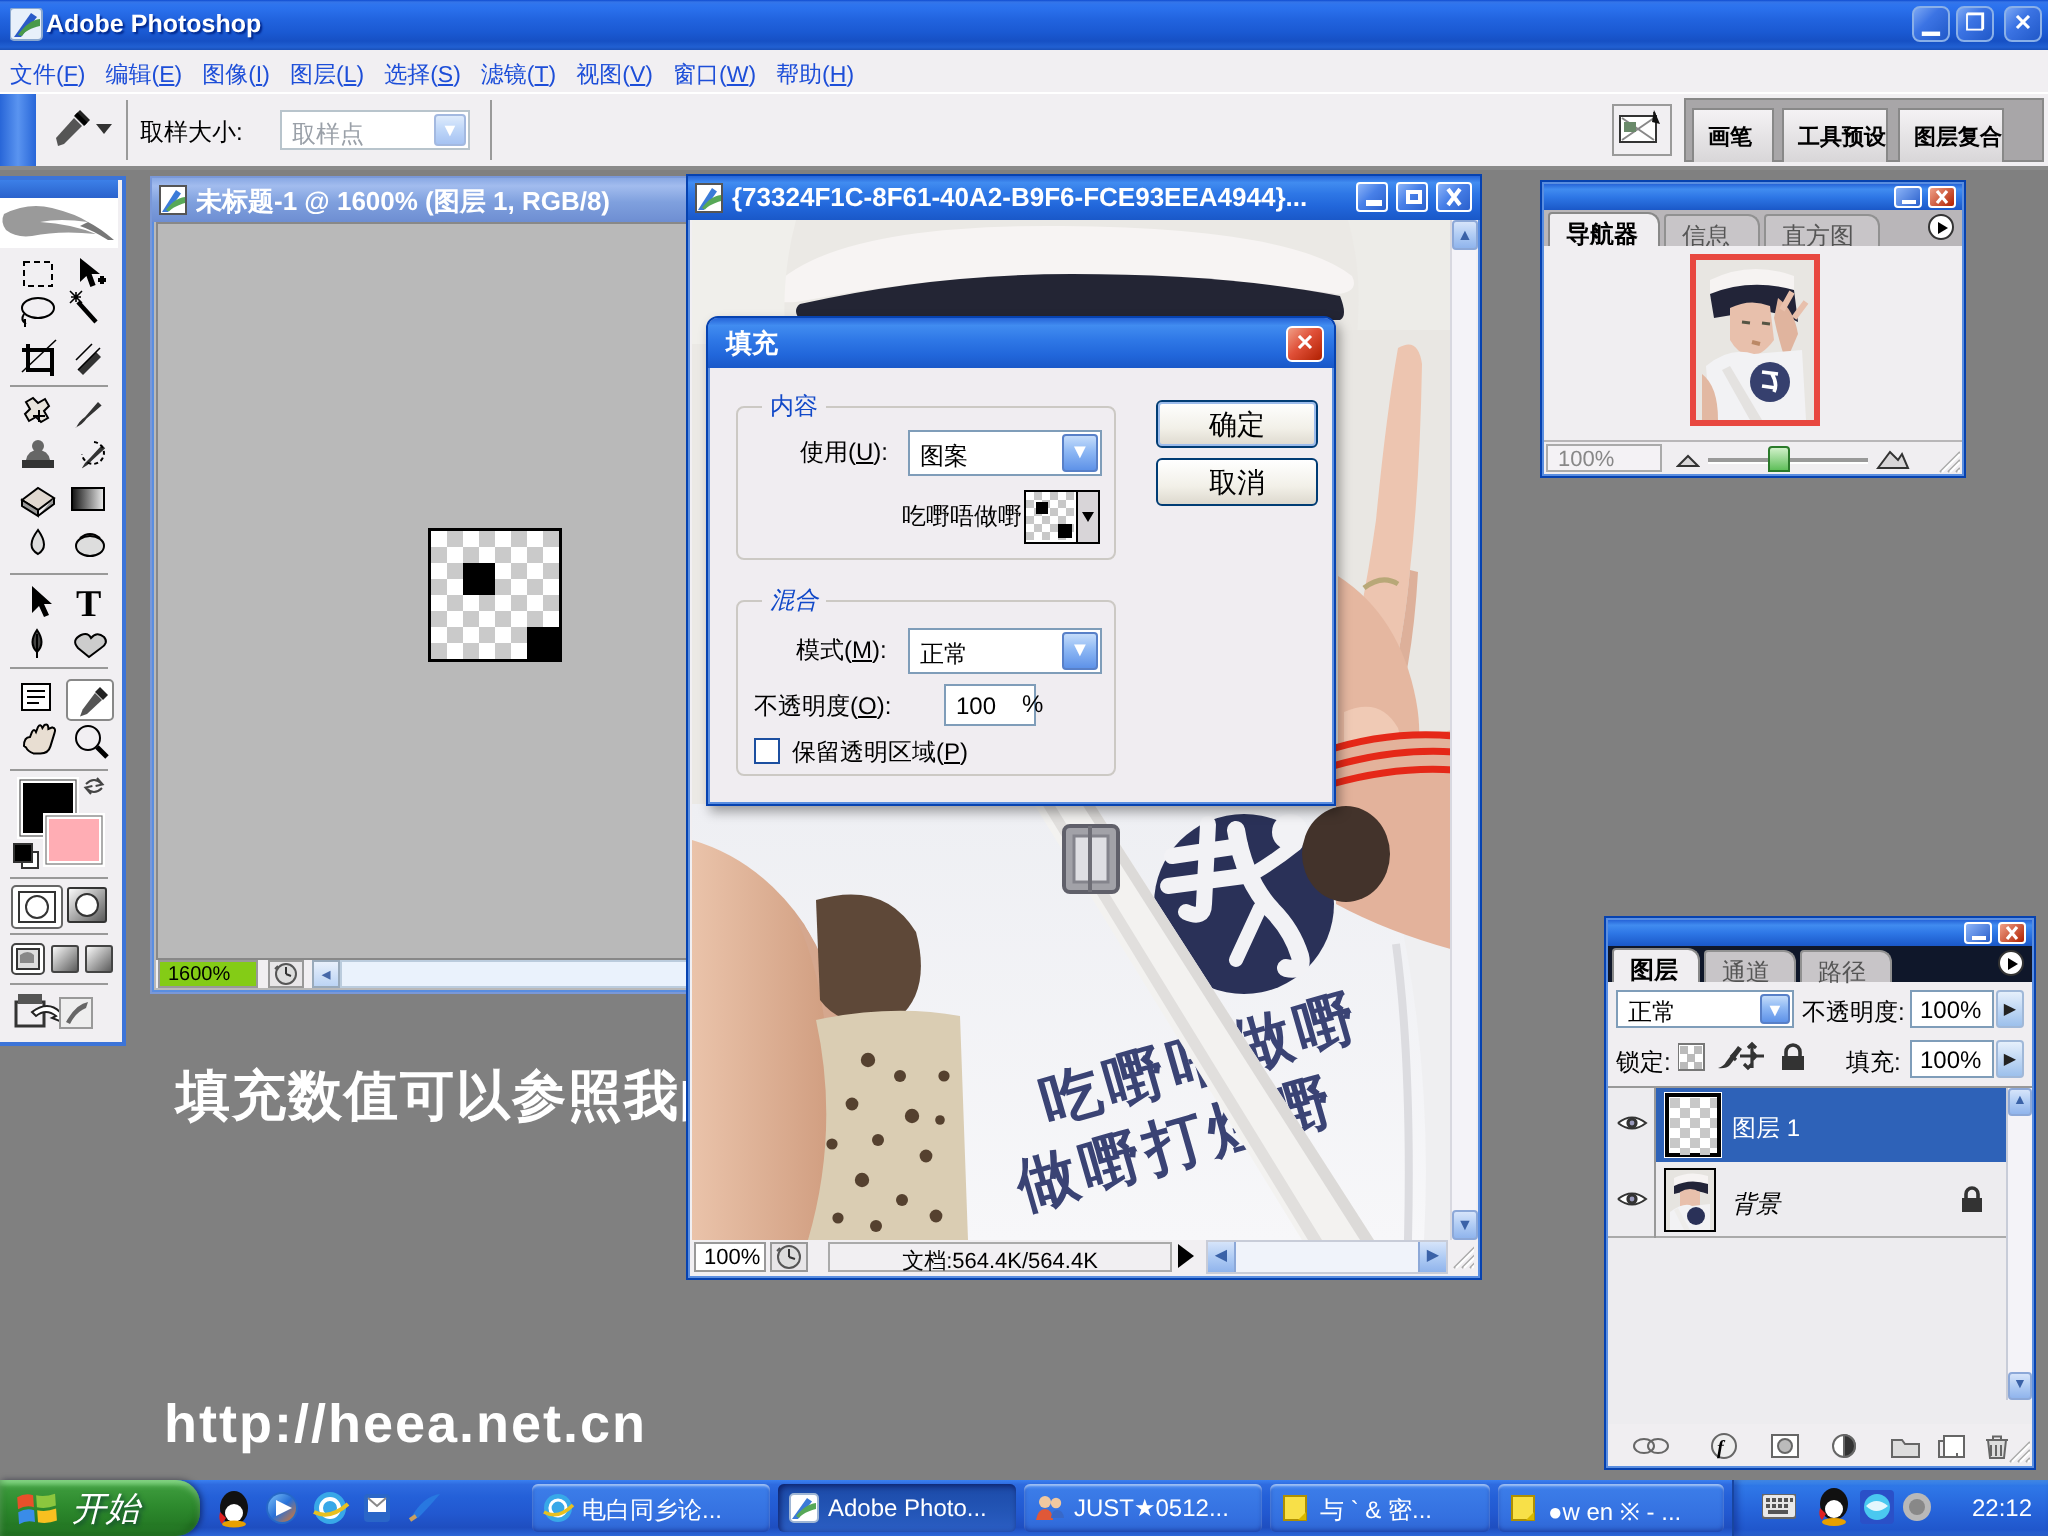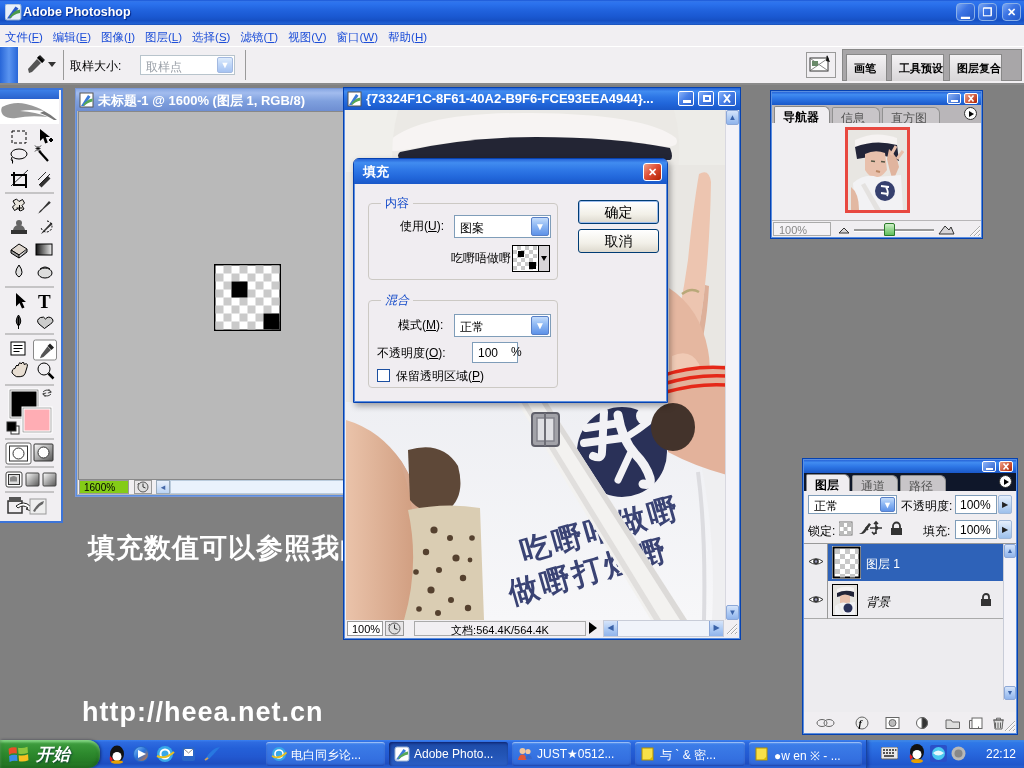--- a/index.html
+++ b/index.html
@@ -38,21 +38,21 @@
 .wtitle.inactive{background:linear-gradient(180deg,#89A8E4 0%,#A2BCEE 18%,#7FA0DE 55%,#6E8ED2 100%);color:#fff;}
 .wtitle .wtext{position:absolute;left:22px;top:3px;white-space:nowrap;overflow:hidden;}
 .smbtn{position:absolute;top:3px;width:16px;height:15px;border:1px solid #fff;border-radius:2px;
 background:linear-gradient(135deg,#8CB4F8 0%,#4880E8 45%,#2A60CC 100%);color:#fff;font-size:10px;line-height:13px;text-align:center;font-weight:bold;}
 
 #taskbar{position:absolute;left:0;top:740px;width:1024px;height:28px;
 background:linear-gradient(180deg,#3A80F0 0%,#2E6BE0 8%,#2460D8 30%,#2258D0 60%,#1E4EC0 85%,#2C66D8 100%);}
 #startbtn{position:absolute;left:0;top:0;width:100px;height:28px;border-radius:0 12px 12px 0;
 background:linear-gradient(180deg,#62C462 0%,#3D9B3D 12%,#2E8B2E 45%,#257A25 80%,#2E8B2E 100%);
 box-shadow:inset 0 -2px 4px rgba(0,40,0,.4), inset 0 2px 3px rgba(190,255,190,.5), 1px 0 3px rgba(0,0,30,.5);}
-#startbtn .stext{position:absolute;left:36px;top:3px;color:#fff;font-size:17px;font-weight:bold;font-style:italic;text-shadow:1px 1px 2px #143;}
+#startbtn .stext{position:absolute;left:36px;top:3px;color:#fff;font-size:17px;font-weight:normal;font-style:italic;text-shadow:1px 1px 2px #143;}
 .taskbtn{position:absolute;top:2px;height:24px;border-radius:3px;background:linear-gradient(180deg,#5896F4 0%,#3B7CE8 12%,#3470E0 70%,#2E66D4 100%);box-shadow:inset 0 1px 1px rgba(255,255,255,.45), inset 0 -1px 2px rgba(0,0,90,.35);color:#fff;font-size:12px;}
 .taskbtn.active{background:linear-gradient(180deg,#1C4AA8 0%,#2254B4 50%,#2B5EC4 100%);box-shadow:inset 1px 1px 3px rgba(0,0,60,.6);}
 .taskbtn .ticon{position:absolute;left:5px;top:4px;width:16px;height:16px;}
 .taskbtn .tlabel{position:absolute;left:25px;top:5px;white-space:nowrap;overflow:hidden;right:4px;}
 #tray{position:absolute;right:0;top:0;width:158px;height:28px;
 background:linear-gradient(180deg,#4A9AF8 0%,#2F78E8 10%,#2766DC 50%,#2057CC 88%,#2E6CDC 100%);
 border-left:1px solid #1845A0;box-shadow:inset 2px 0 3px rgba(0,0,80,.3);}
 #clock{position:absolute;right:8px;top:7px;color:#fff;font-size:12px;}
 
 .whitenote{position:absolute;color:#fff;font-weight:bold;}

